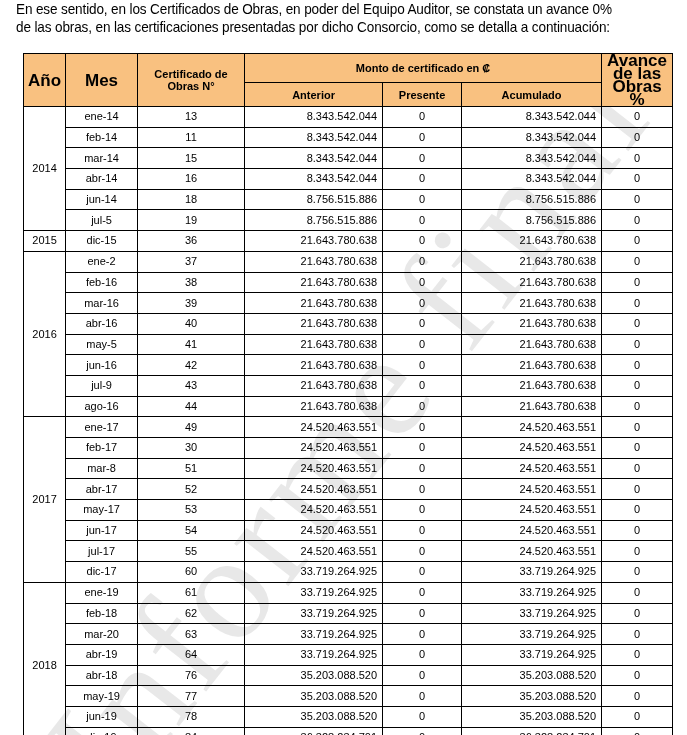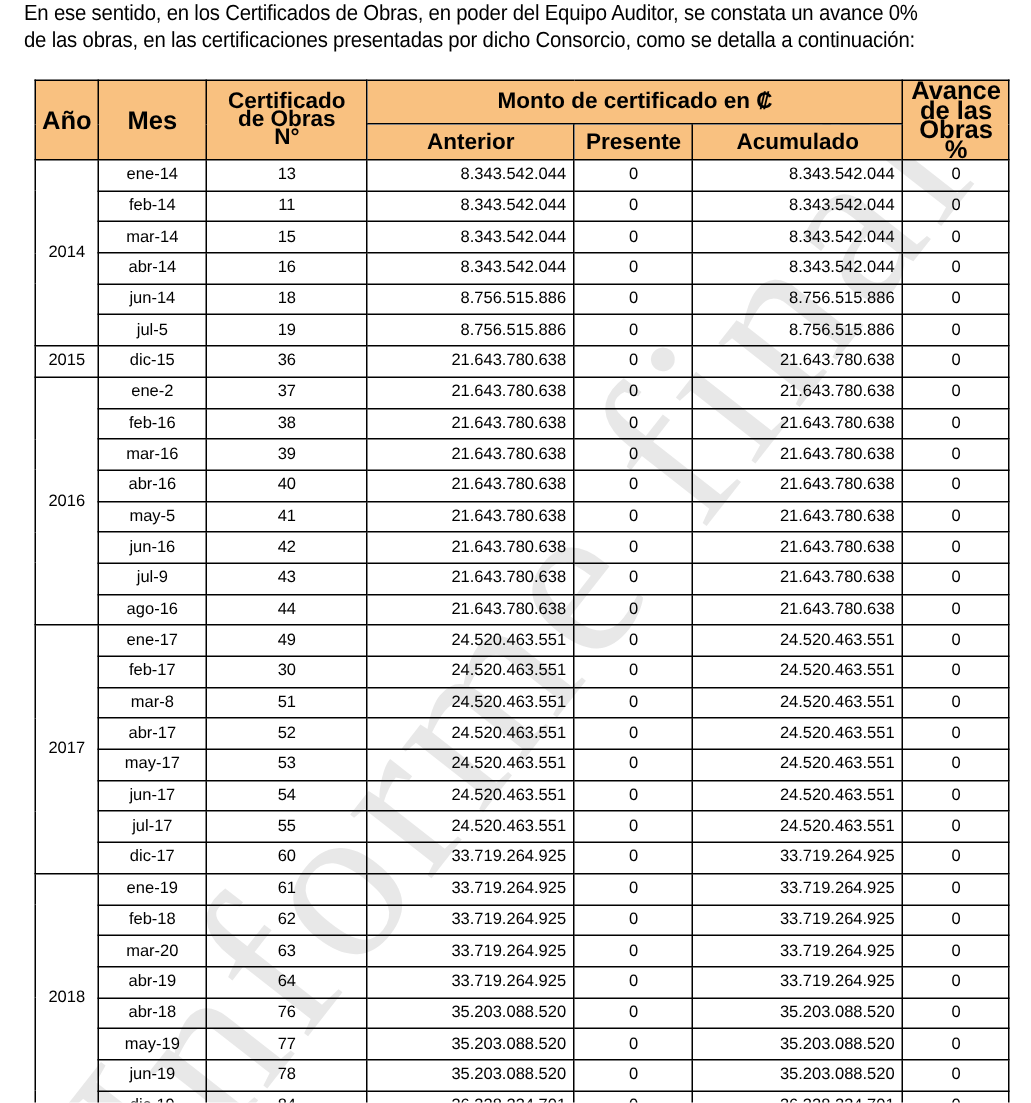--- a/index.html
+++ b/index.html
@@ -17,21 +17,21 @@
     .intro div { height: 18px; }
     table.cert {
       position: absolute; left: 23px; top: 53px;
       border-collapse: collapse; table-layout: fixed;
       font-size: 11px;
     }
     table.cert th, table.cert td {
       border: 1px solid #000; padding: 0 4px; overflow: hidden; white-space: nowrap;
     }
     table.cert th {
-      background: #f9c180; font-weight: bold; text-align: center; font-size: 15px; line-height: 12px;
+      background: #f9c180; font-weight: bold; text-align: center; font-size: 11px; line-height: 12px;
     }
     table.cert th.big { font-size: 17px; line-height: 13px; }
     table.cert td { height: 19.7px; line-height: 19px; text-align: center; }
     table.cert td.num { text-align: right; padding-right: 5px; }
     table.cert td.year { vertical-align: middle; }
     .watermark {
       position: absolute; left: -20px; top: 170px; width: 900px;
       font-family: "Liberation Serif", serif; font-size: 150px;
       color: rgba(150,150,150,0.22); transform: rotate(-52deg);
       transform-origin: left top; white-space: nowrap; pointer-events: none;

